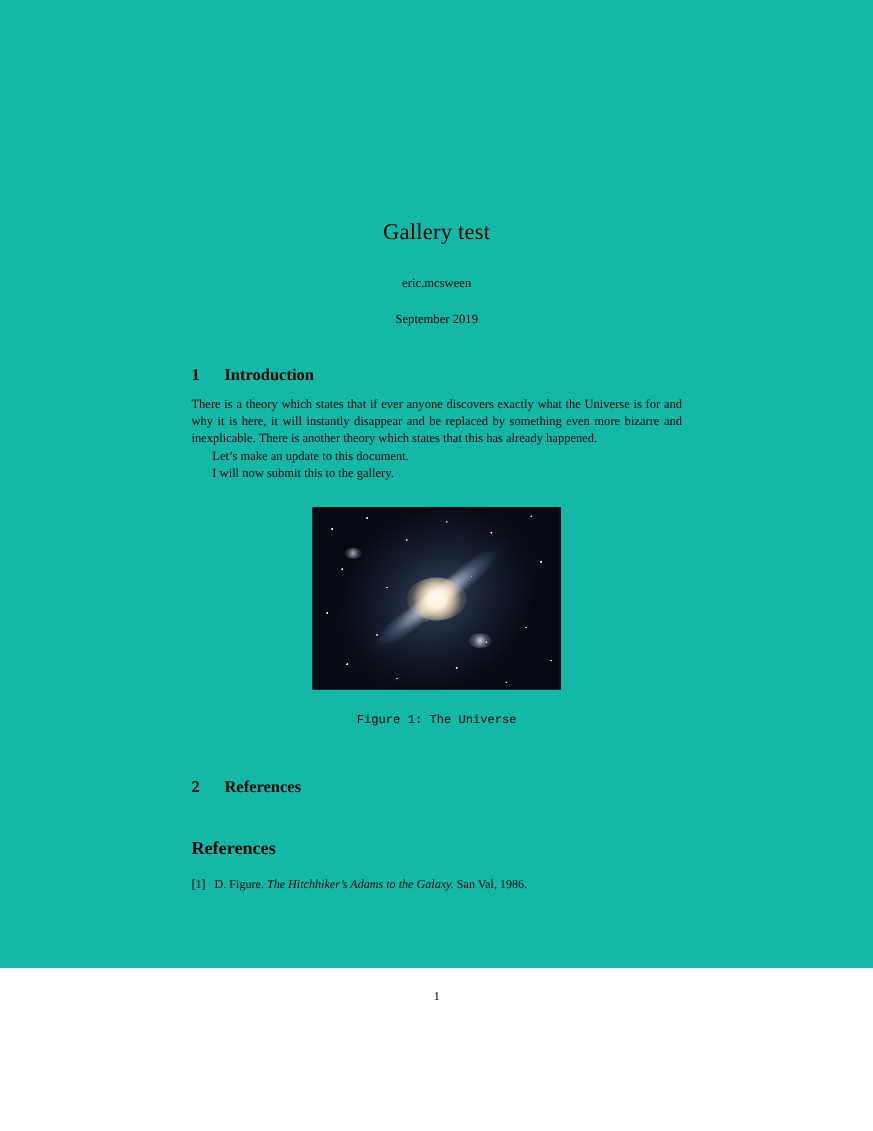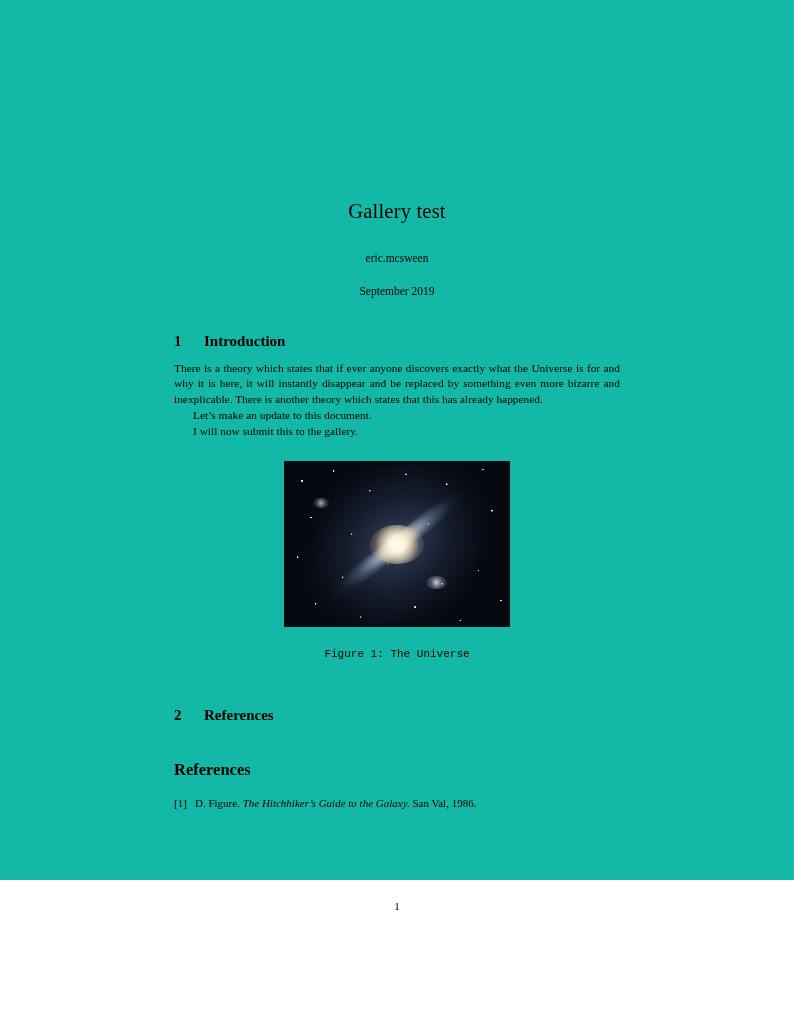--- a/index.html
+++ b/index.html
@@ -215,21 +215,21 @@
         <span>References</span>
       </h2>
     </div>
 
     <div>
       <h2 class="refs-heading">References</h2>
       <div class="ref-item">
         <span class="ref-key">[1]</span>
         <span class="ref-text">
           <span>D. Figure.</span>
-          <i>The Hitchhiker’s Guide to the Galaxy.</i>
+          <i>The Hitchhiker’s Adams to the Galaxy.</i>
           <span>San Val, 1986.</span>
         </span>
       </div>
     </div>
 
   </div>
 
   <div class="page-number">1</div>
 </div>
 

